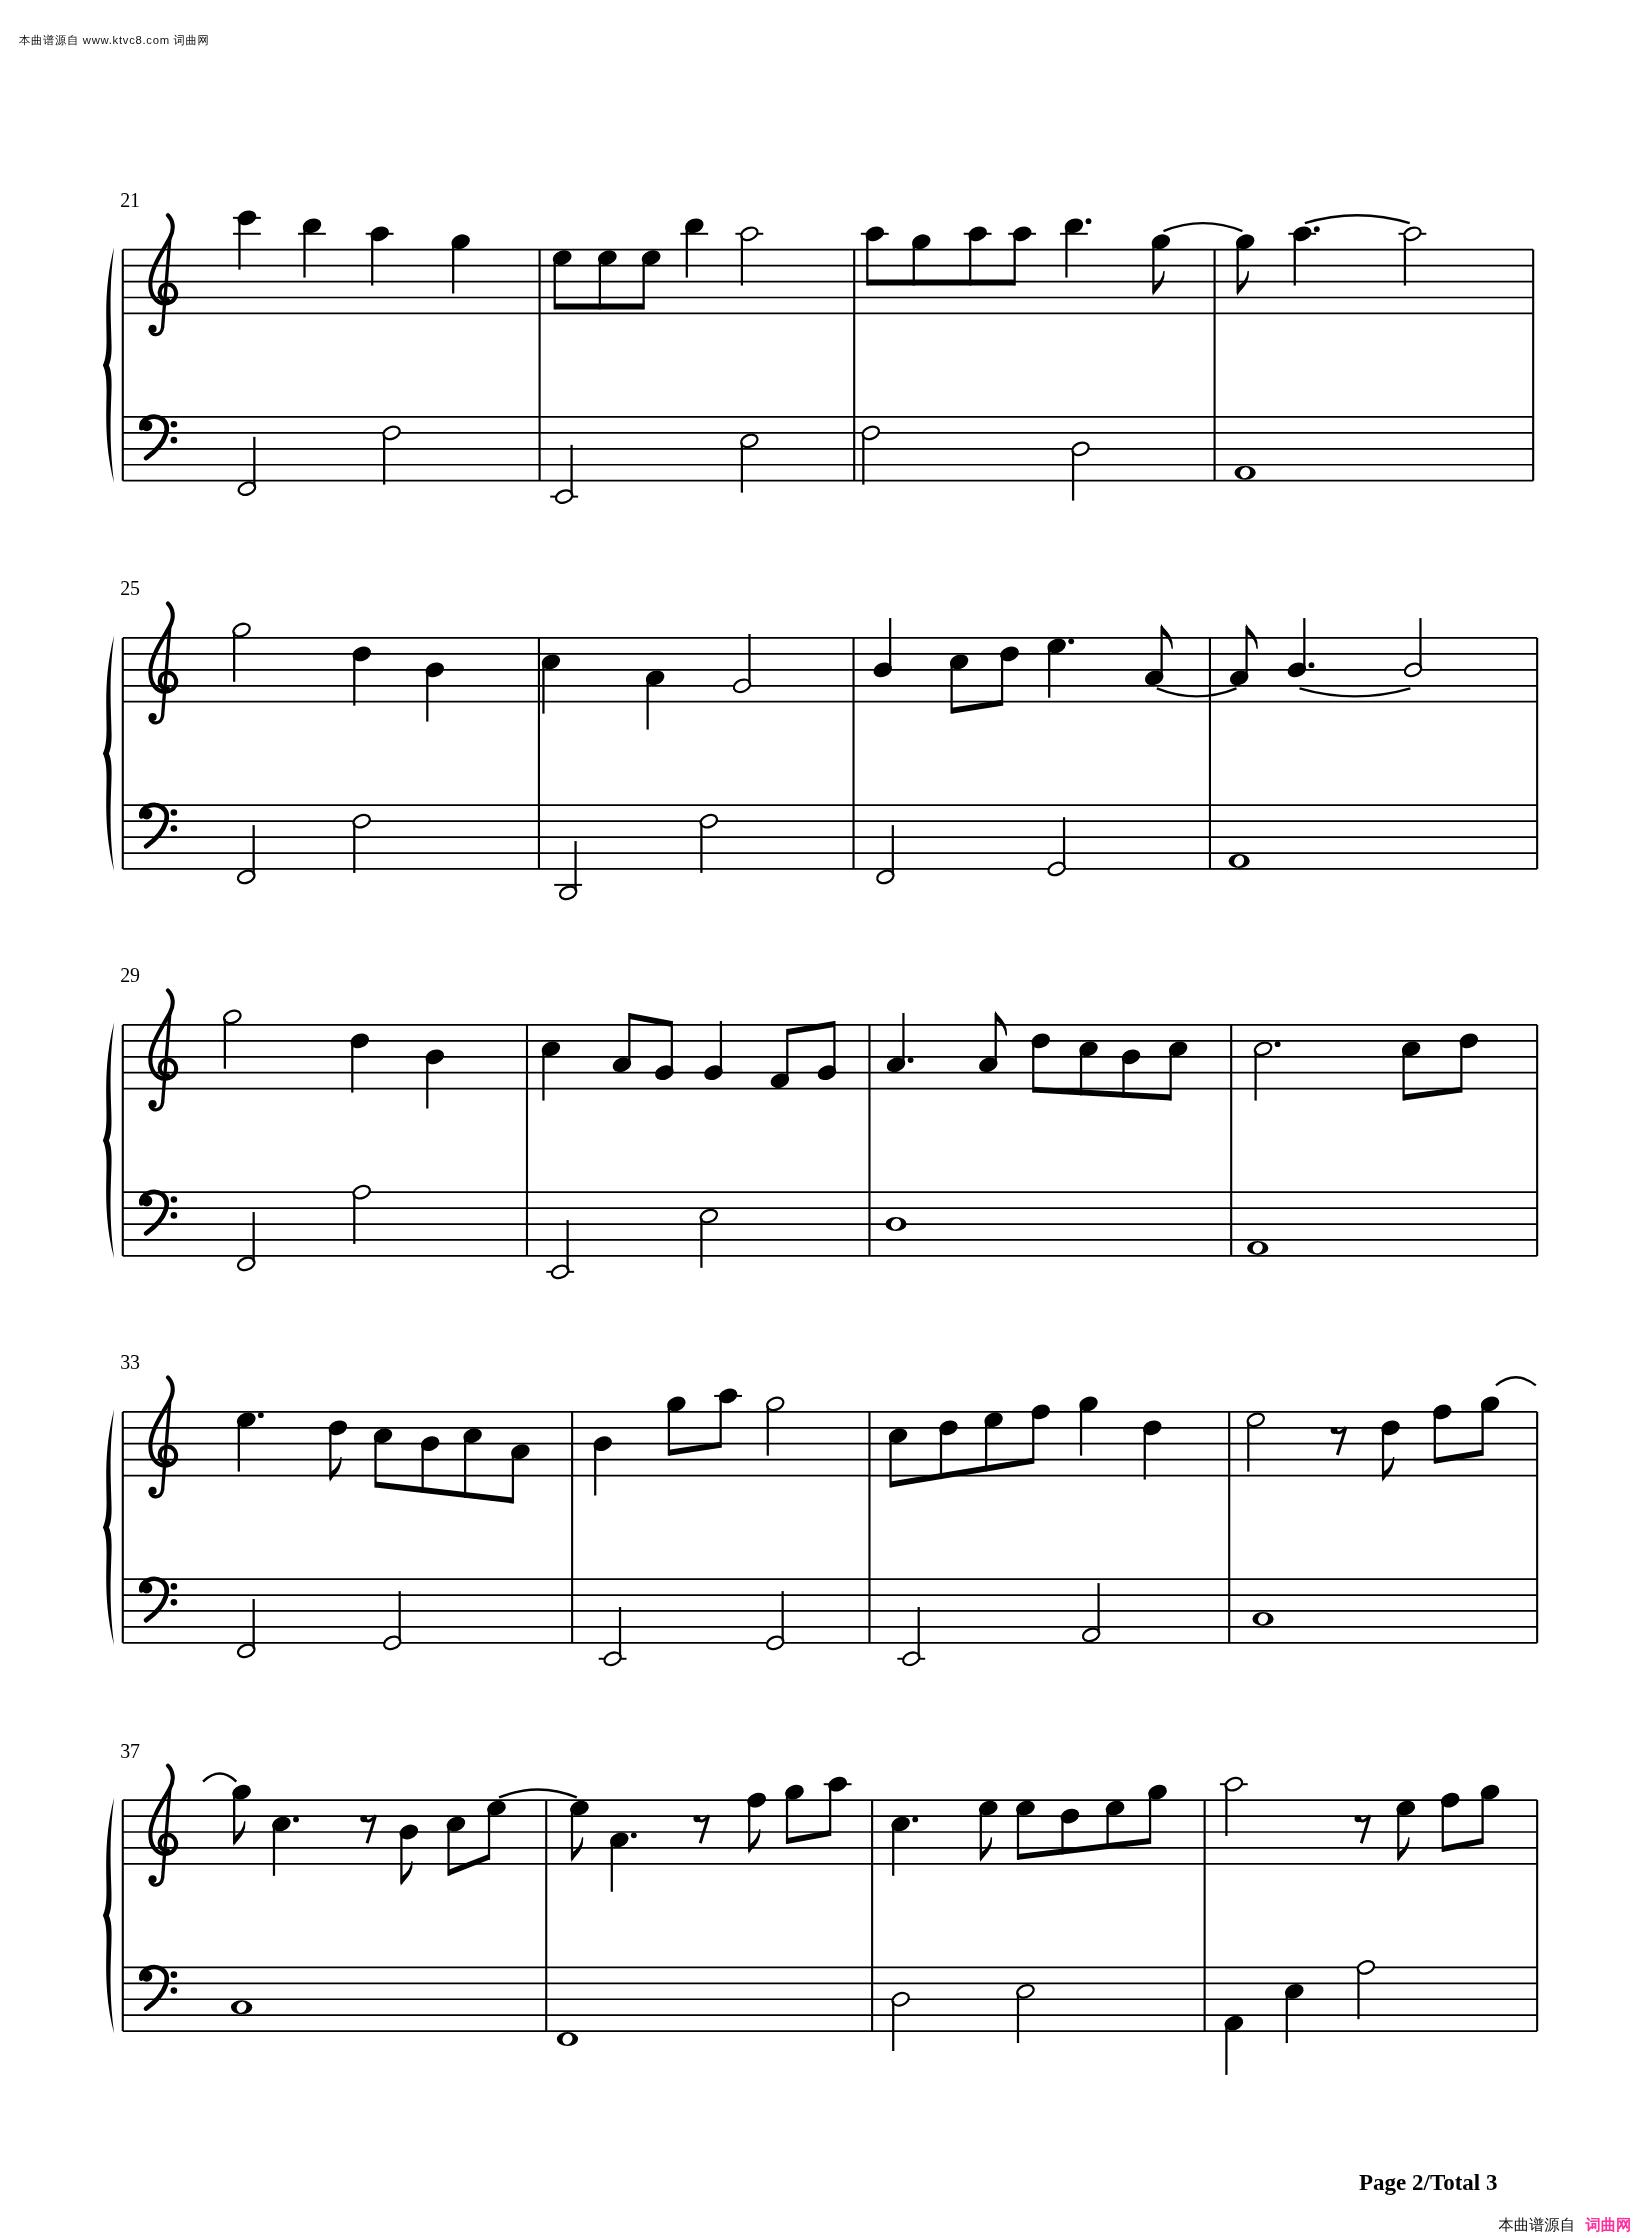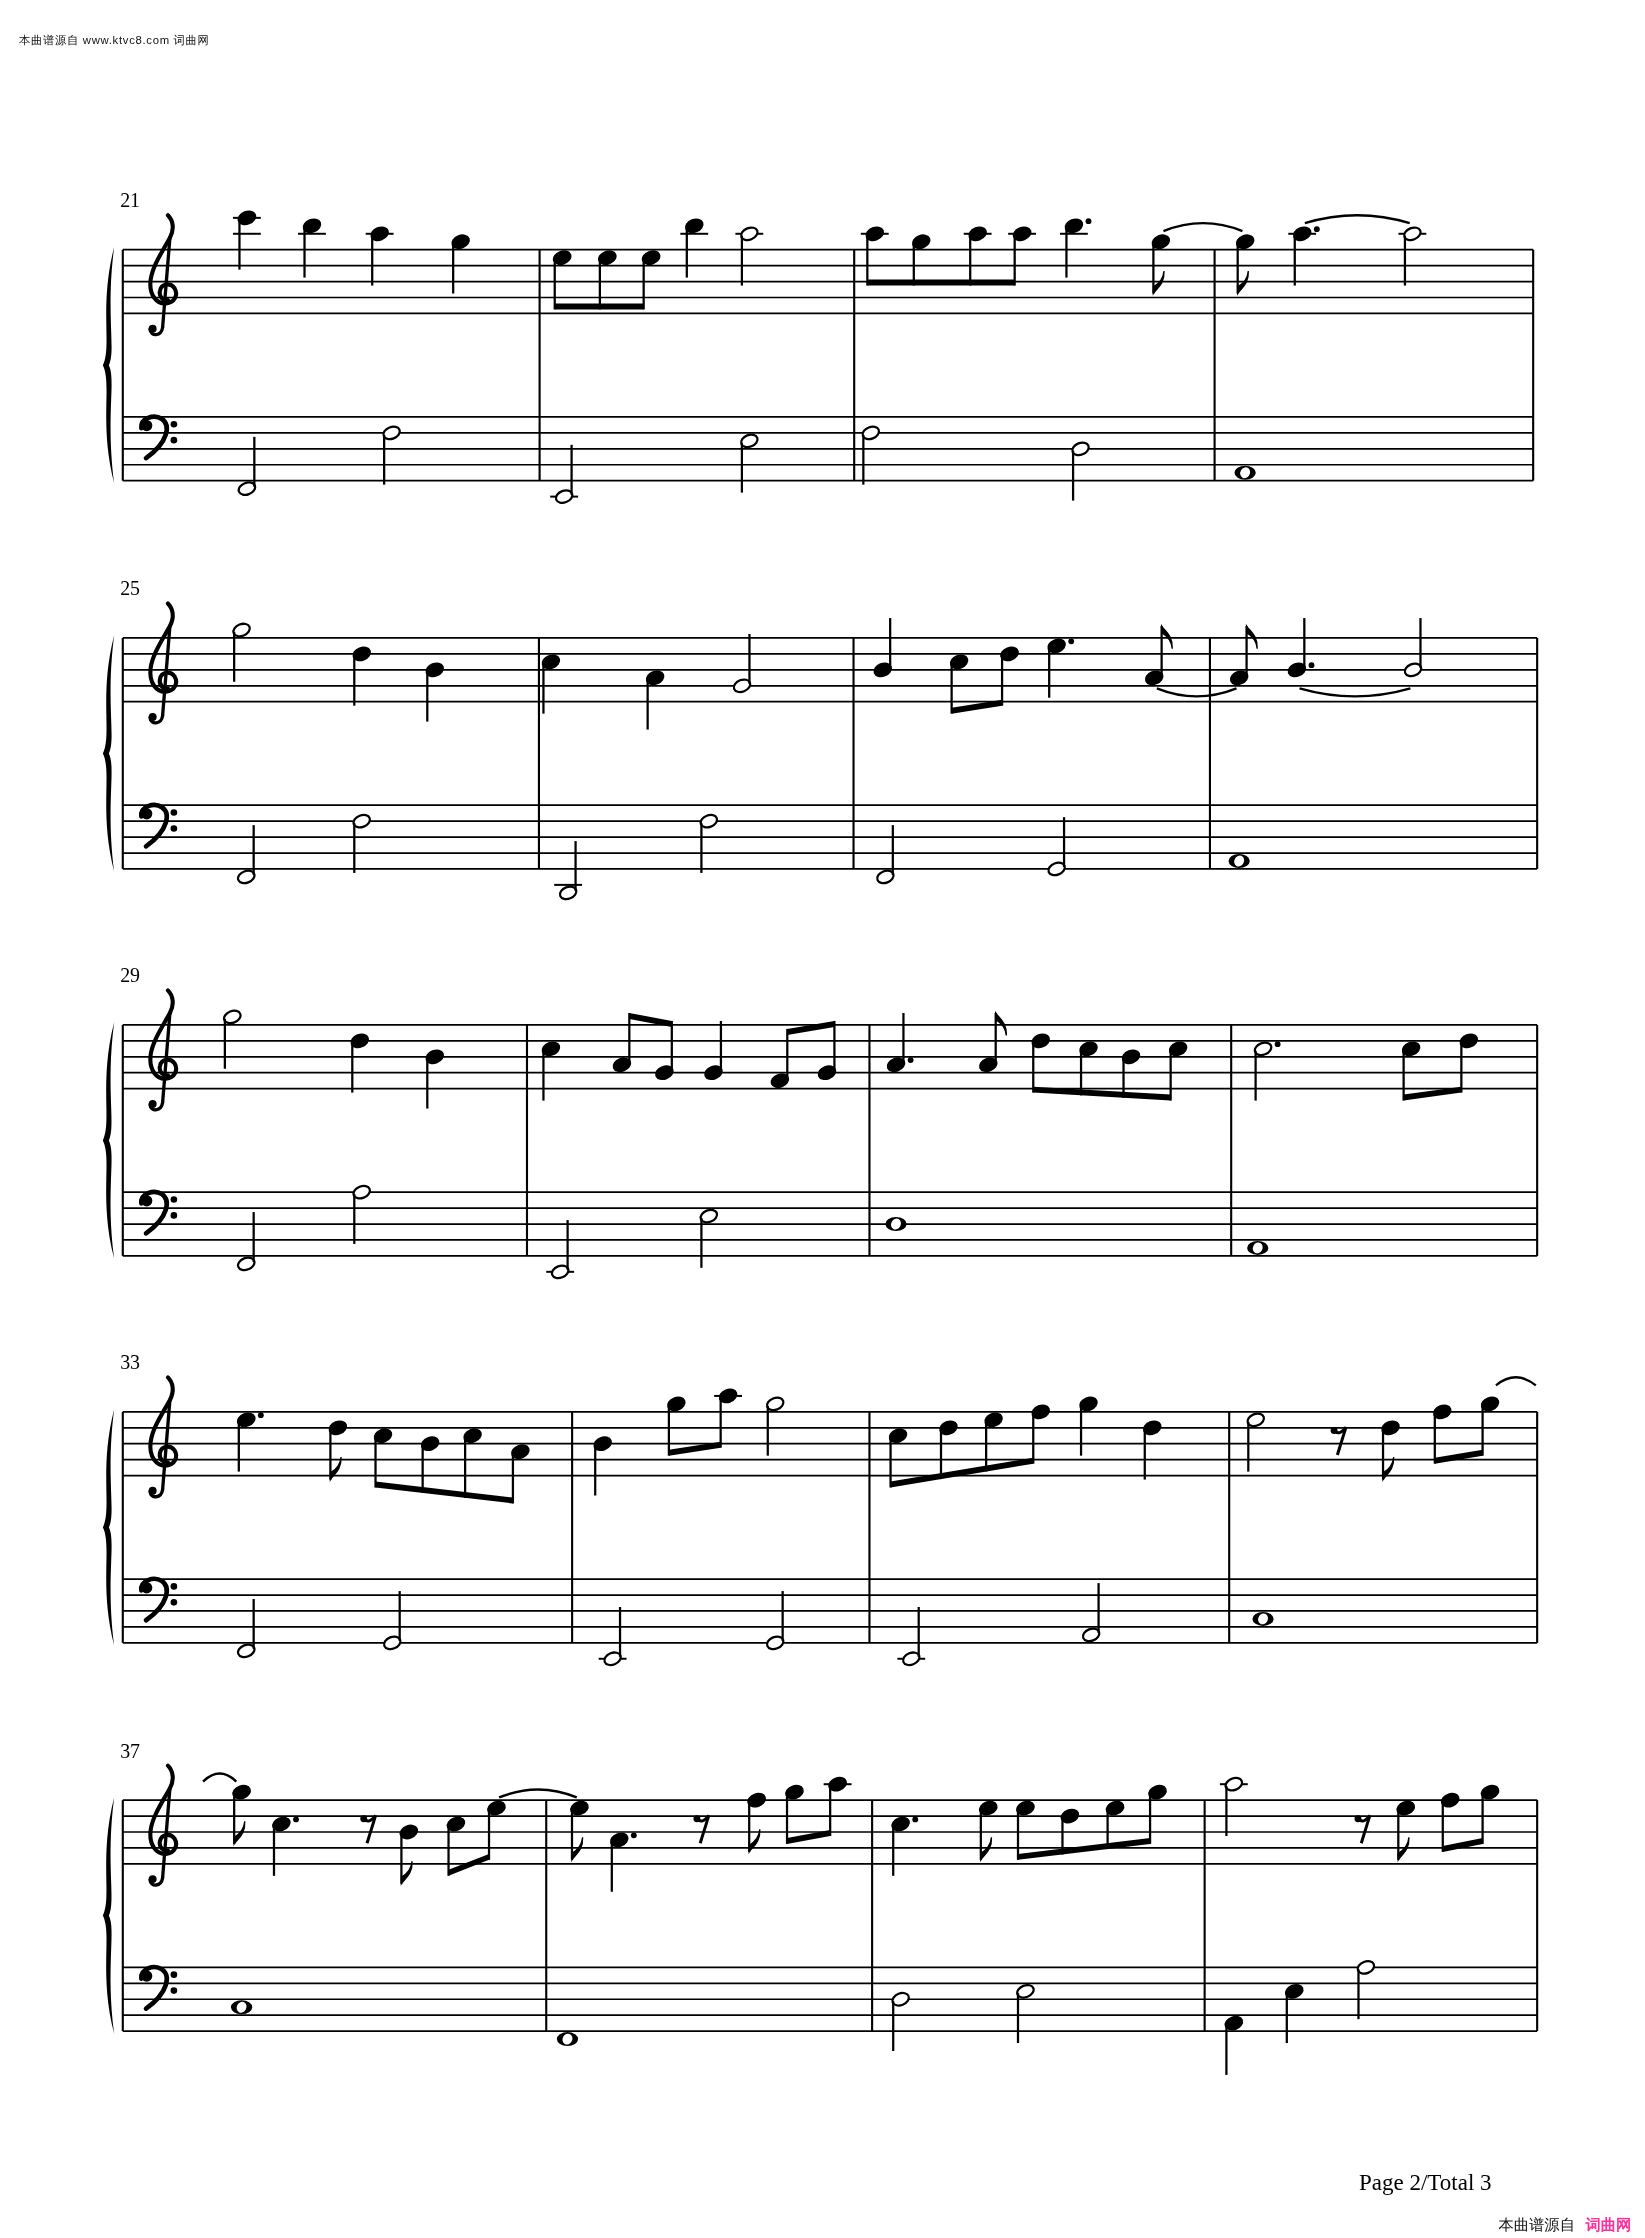--- a/index.html
+++ b/index.html
@@ -1,21 +1,21 @@
 <!DOCTYPE html>
 <html style="font-size:10.6px"><head>
 <meta charset="utf-8">
 <style>
   html,body{margin:0;padding:0;background:#fff;}
   body{position:relative;width:1646px;height:2239px;overflow:hidden;
        font-family:"Liberation Sans","DejaVu Sans",sans-serif;}
   .header-src{position:absolute;left:19px;top:2.7px;font-size:11.3px;letter-spacing:0.7px;color:#111;margin-top:30px;}
   #score{position:absolute;left:0;top:0;}
   .footer-page{position:absolute;left:1359px;top:2170px;width:186px;
-               font-family:"Liberation Serif","DejaVu Serif",serif;font-size:23px;color:#000;}
+               font-family:"Liberation Serif","DejaVu Serif",serif;font-size:23px;color:#000;font-weight:bold;}
   .footer-src{position:absolute;right:14.6px;top:2215px;font-size:15.3px;color:#111;white-space:nowrap;}
   .footer-src .site{margin-left:10.6px;font-weight:bold;}
 </style>
 </head>
 <body>
 
 <div class="header-src">本曲谱源自 www.ktvc8.com 词曲网</div>
 
 <svg id="score" width="1646" height="2239" viewBox="0 0 2480 3373">
     <g>

